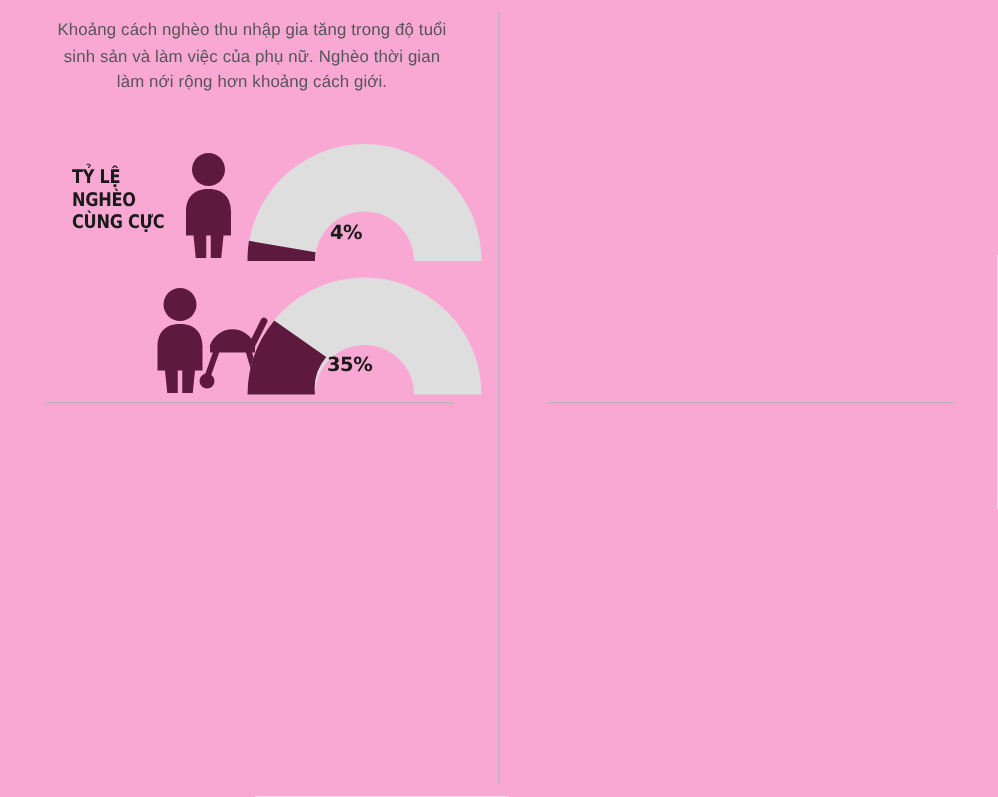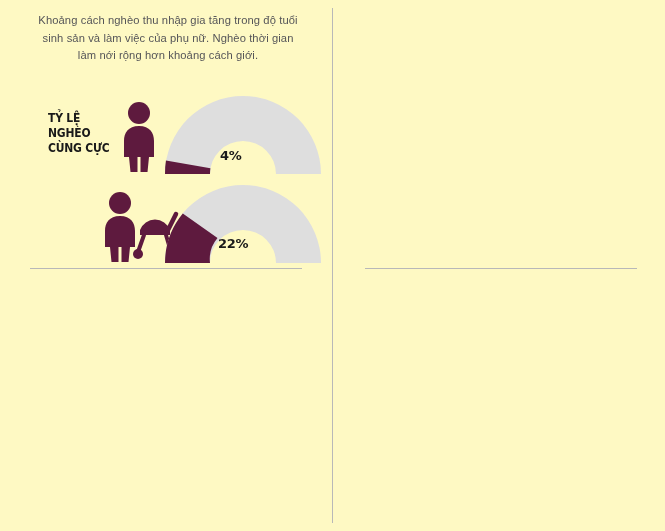--- a/index.html
+++ b/index.html
@@ -5,21 +5,21 @@
   * { box-sizing: border-box; margin: 0; padding: 0; }
   html, body {
     width: 665px; height: 531px;
     background: #ffffff;
     font-family: "Liberation Sans", sans-serif;
     overflow: hidden;
   }
   #infographic {
     position: relative;
     width: 665px; height: 531px;
-    background: #fef9c3;
+    background: #f9a8d4;
   }
 
   
   .quadrant { position: absolute; }
   #q-tl { left: 0;   top: 0;   width: 333px; height: 266px; }
   #q-tr { left: 333px; top: 0; width: 332px; height: 266px; }
   #q-bl { left: 0;   top: 266px; width: 333px; height: 265px; }
   #q-br { left: 333px; top: 266px; width: 332px; height: 265px; }
 
   
@@ -114,21 +114,21 @@
       <circle cx="38" cy="64" r="5" fill="#5E1A3E"></circle>
       <circle cx="71" cy="64" r="5" fill="#5E1A3E"></circle>
     </svg>
 
     <svg class="svg-abs" style="left:165px; top:185px;" width="160" height="80" viewBox="0 0 160 80">
       <path d="M0 78 A78 78 0 0 1 156 78 L111 78 A33 33 0 0 0 45 78 Z" fill="#DEDEDE"></path>
 
       <path d="M0 78 A78 78 0 0 1 17.8 28.6 L52.5 53.0 A33 33 0 0 0 45 78 Z" fill="#5E1A3E"></path>
     </svg>
 
-    <span class="gauge-pct" id="pct-22">22%</span>
+    <span class="gauge-pct" id="pct-22">35%</span>
   </div>
 
   <div class="quadrant" id="q-tr">
 
     
 
     
     
     
 

